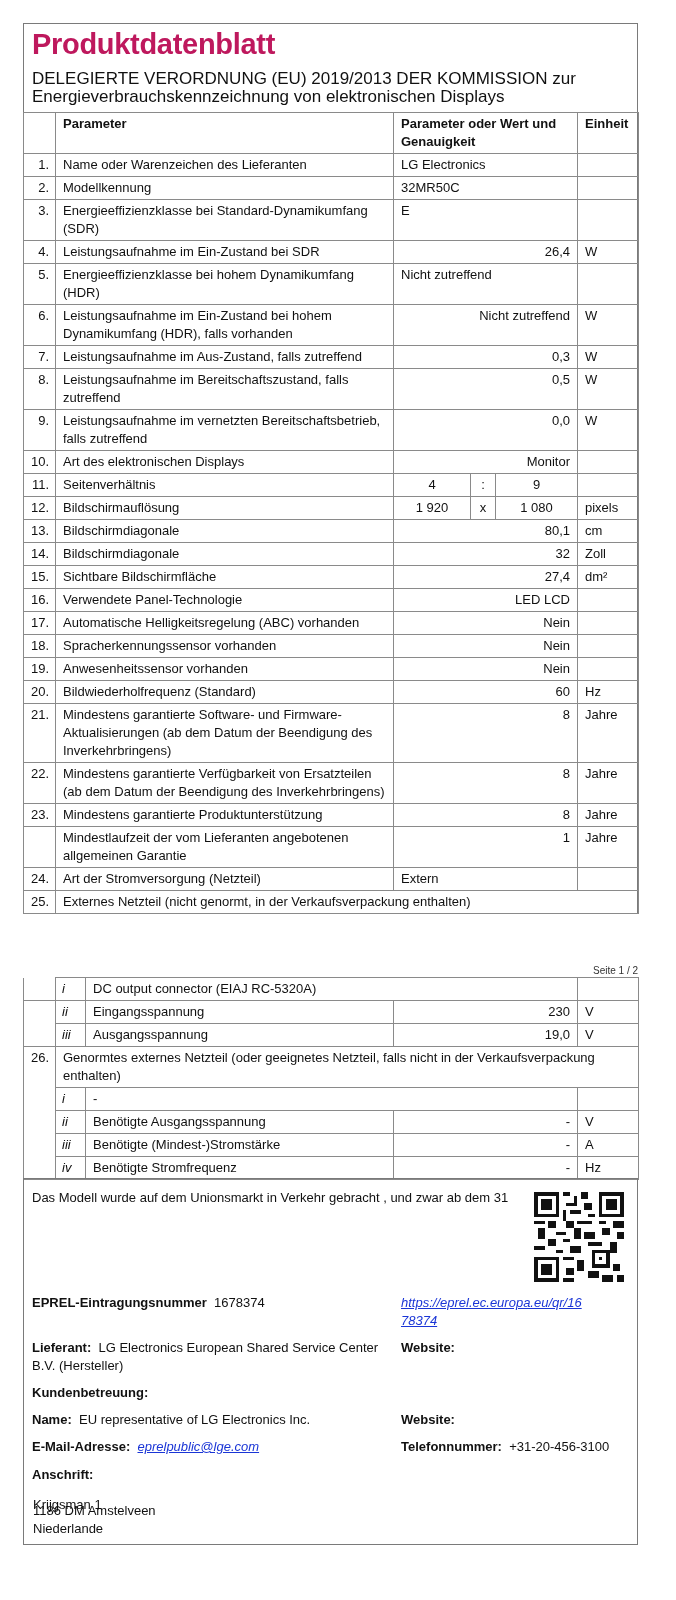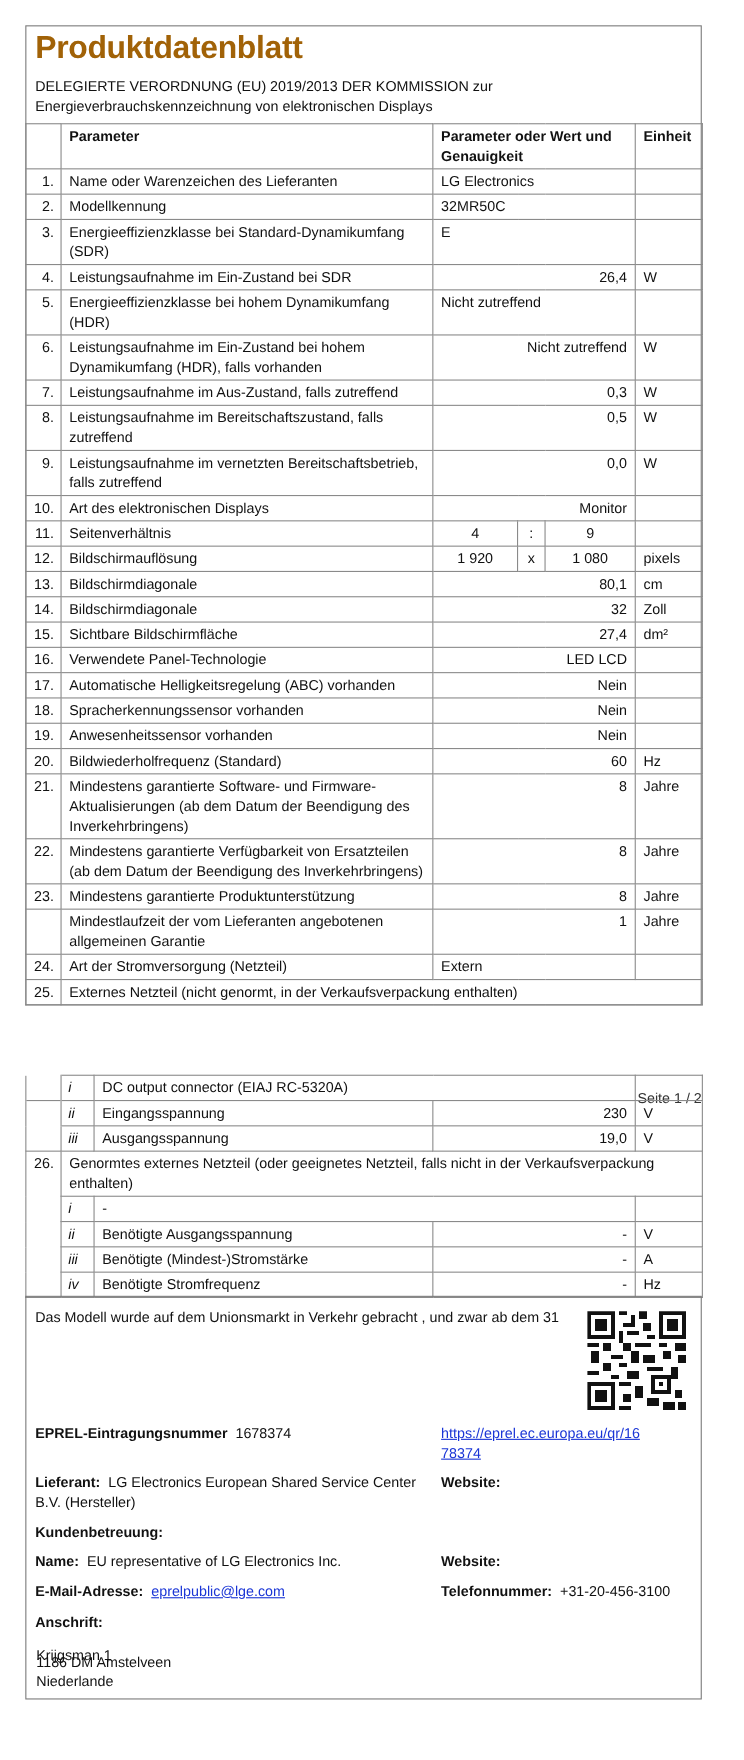--- a/index.html
+++ b/index.html
@@ -1,33 +1,33 @@
 <!DOCTYPE html>
 <html><head>
 <meta charset="utf-8">
 <style>
   html, body { margin:0; padding:0; background:#ffffff; }
   body { width:676px; height:1600px; position:relative; font-family:"Liberation Sans", sans-serif; color:#111; font-size:13px; }
   .abs { position:absolute; }
   .page1 { left:23px; top:23px; width:615px; border:1px solid #7a7a7a; box-sizing:border-box; }
-  .title { color:#a16207; font-size:29px; font-weight:bold; padding:0 0 0 8px; height:42px; line-height:40px; letter-spacing:-0.3px; }
-  .subtitle { font-size:13px; line-height:18px; padding:4px 8px 6px 8px; }
+  .title { color:#be185d; font-size:29px; font-weight:bold; padding:0 0 0 8px; height:42px; line-height:40px; letter-spacing:-0.3px; }
+  .subtitle { font-size:17px; line-height:18px; padding:4px 8px 6px 8px; }
   table { border-collapse:collapse; width:100%; table-layout:fixed; }
   td { border:1px solid #8a8a8a; vertical-align:top; padding:2px 7px 2px 7px; font-size:13px; line-height:18px; }
   td.num { text-align:right; padding-right:6px; }
   td.r { text-align:right; }
   td.c { text-align:center; }
   th { border:1px solid #8a8a8a; text-align:left; vertical-align:top; padding:2px 7px; font-size:13px; line-height:18px; font-weight:bold;margin-top:14px; }
   .sub td.rom { font-style:italic; padding-left:6px; }
-  .seite { right:38px; top:991px; font-size:13px; color:#333; }
+  .seite { right:38px; top:965px; font-size:10px; color:#333; }
   .page2 { left:23px; top:977px; width:615px; }
   .box { left:23px; top:1178px; width:615px; height:367px; border:1px solid #7a7a7a; box-sizing:border-box; }
   .t { position:absolute; font-size:13px; line-height:18px; white-space:nowrap; }
   .b { font-weight:bold; }
-  .link { color:#1a35d6; text-decoration:underline; }
+  .link { color:#1a35d6; text-decoration:underline;font-style:italic; }
   .qr { position:absolute; left:534px; top:1192px; width:90px; height:90px; }
 </style>
 </head>
 <body>
 
 <div class="abs page1">
   <div class="title">Produktdatenblatt</div>
   <div class="subtitle">
     <div>DELEGIERTE VERORDNUNG (EU) 2019/2013 DER KOMMISSION zur</div>
     <div>Energieverbrauchskennzeichnung von elektronischen Displays</div>

